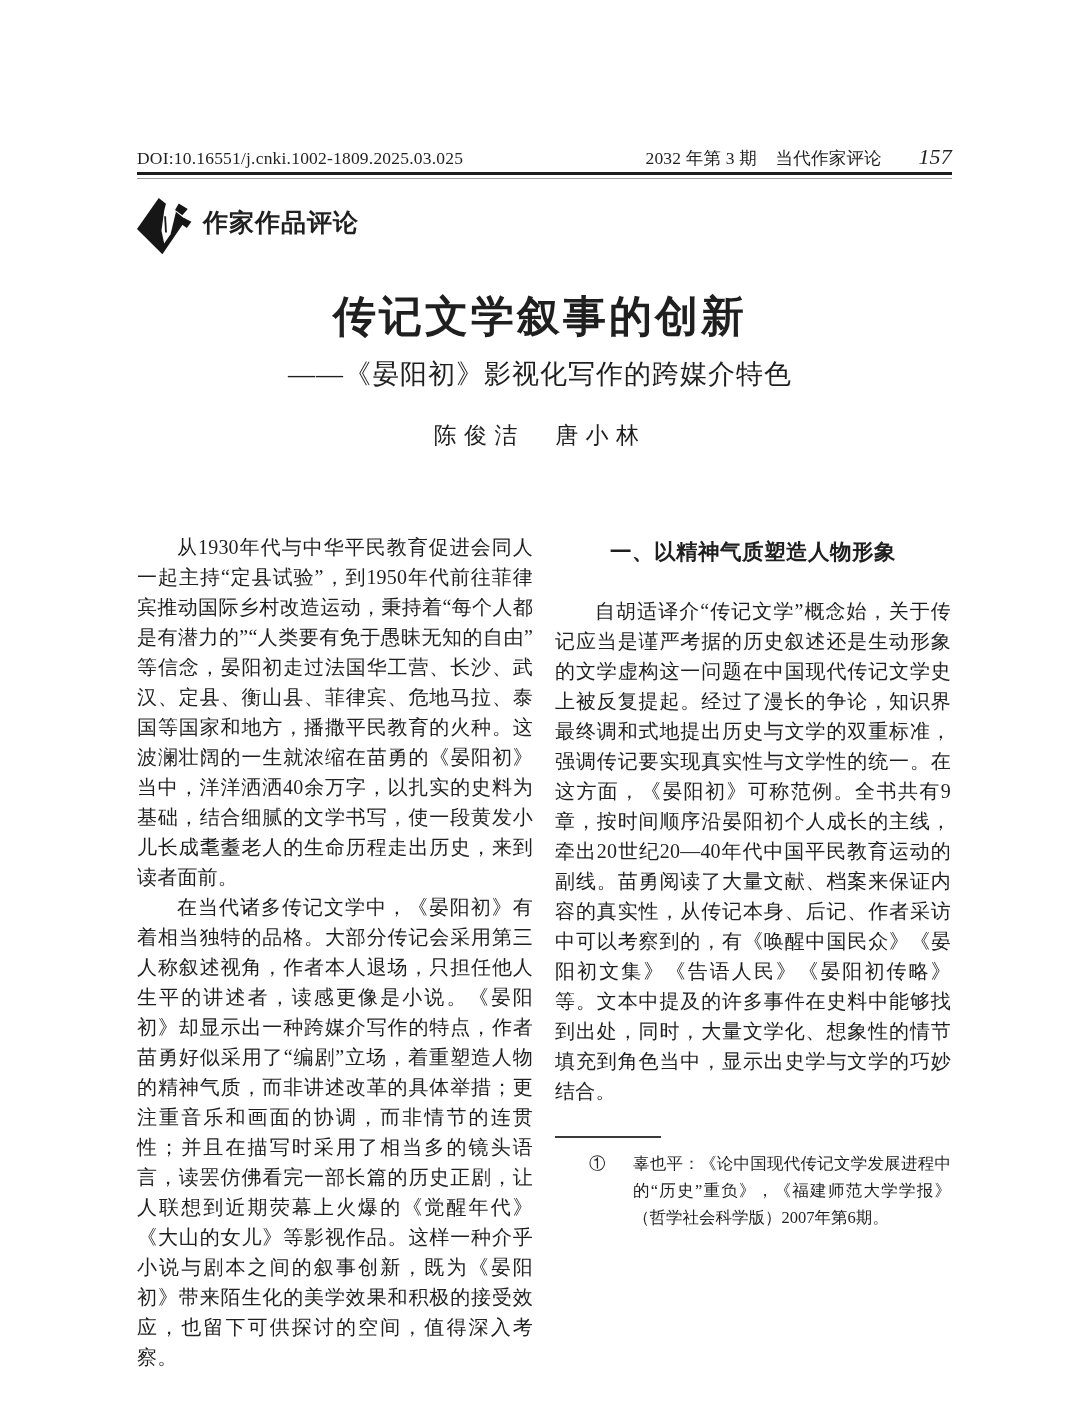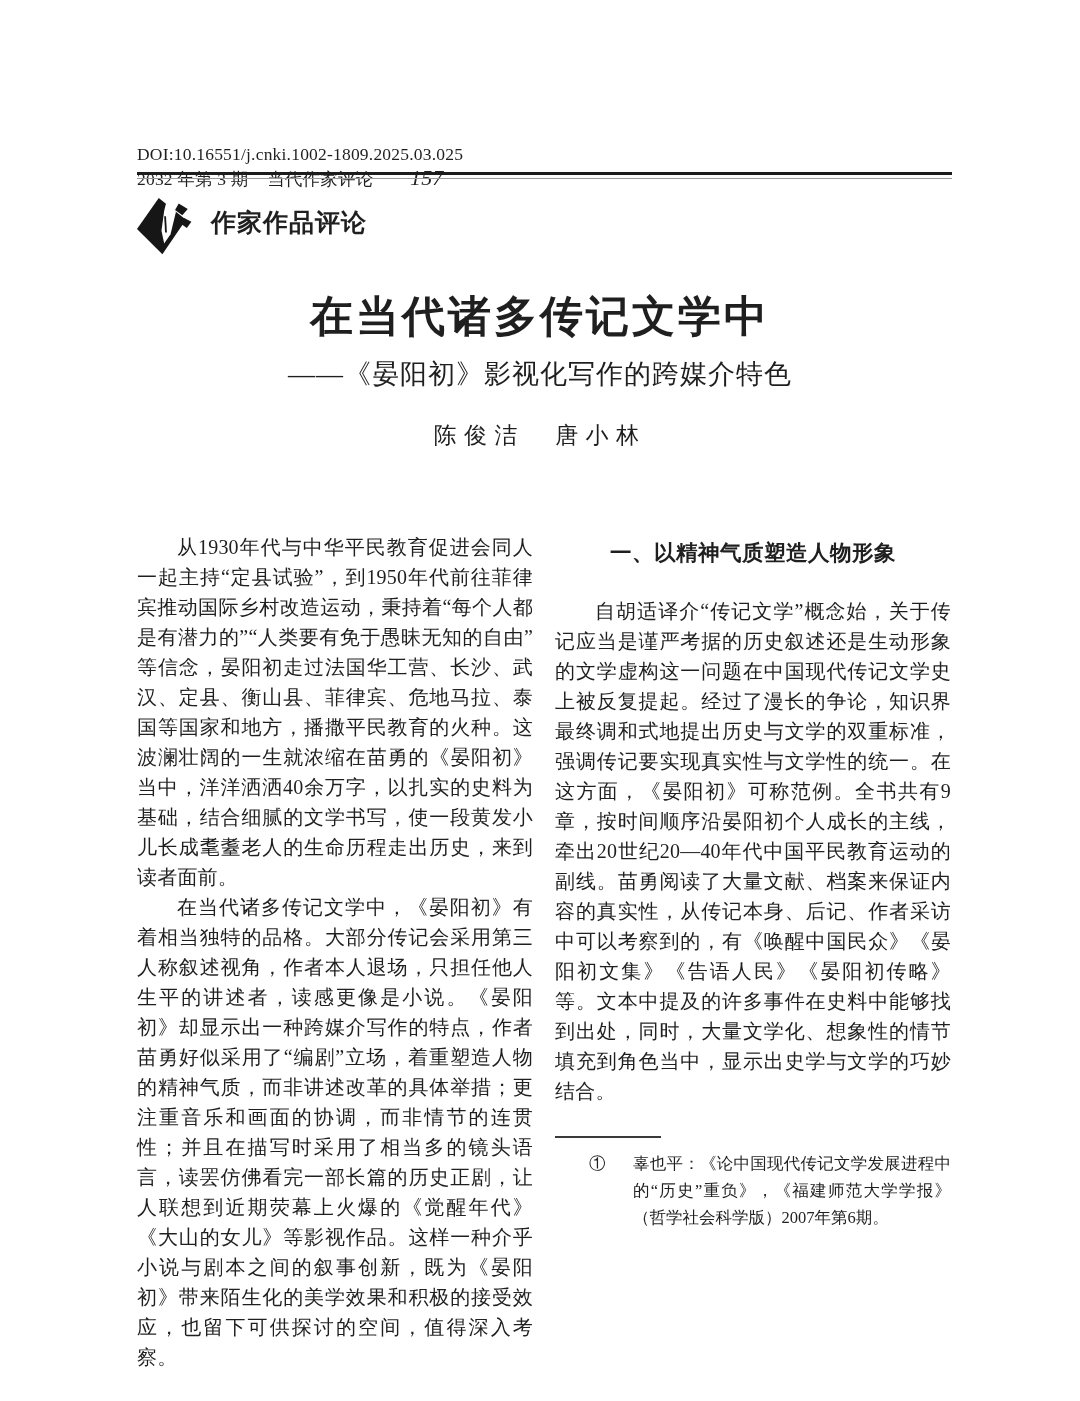--- a/index.html
+++ b/index.html
@@ -16,21 +16,20 @@
 
   
   .page-header {
     position: absolute;
     left: 137px; right: 128px; top: 144px;
     display: flex;
     justify-content: space-between;
     align-items: baseline;
     font-size: 17.5px;
     letter-spacing: 0.2px;
-    flex-direction: column;
   }
   .header-right span { display: inline-block; }
   .journal-name { margin-left: 14px; }
   .page-number  { margin-left: 32px; font-style: italic; font-size: 22px; }
 
   .header-rule {
     position: absolute;
     left: 137px; right: 128px; top: 172px;
     height: 0;
     border-top: 3px solid #1c1c1c;
@@ -41,21 +40,21 @@
     left: 0; right: 0; top: 3px;
     border-top: 1px solid #9a9a9a;
   }
 
   
   .brand-row {
     position: absolute;
     left: 137px; top: 196px;
     display: flex;
     align-items: center;
-    gap: 16px;
+    gap: 8px;
   }
   .logo { width: 58px; height: 64px; display: inline-block; }
   .brand-label {
     font-family: "Liberation Sans", "DejaVu Sans", sans-serif;
     font-weight: bold;
     font-size: 25px;
     letter-spacing: 1px;
     transform: translateY(-6px);
   }
 
@@ -100,21 +99,21 @@
     text-indent: 2em;
     text-align: justify;
     font-size: 20px;
     line-height: 30px;
     letter-spacing: 0.2px;
   }
   .section-heading {
     margin: 0 0 28px 0;
     padding-top: 6px;
     text-align: center;
-    font-family: Liberation Serif, serif;
+    font-family: Liberation Mono, monospace;
     font-size: 21.5px;
     font-weight: bold;
     line-height: 30px;
     letter-spacing: 0.5px;
   }
 
   
   .footnote { margin-top: 30px; }
   .footnote-rule {
     width: 106px;
@@ -152,21 +151,21 @@
         <polygon points="24,2 54,26 28,64 0,36" fill="#161616"></polygon>
         <path d="M33,4 L43,17 L37,42 L30,52 L27,38 L30,16 Z" fill="#ffffff"></path>
         <path d="M31,22 L32,40" stroke="#161616" stroke-width="2" fill="none"></path>
         <polygon points="46,8 56,14 50,21 42,15" fill="#161616"></polygon>
         <polygon points="52,24 60,28 55,35 48,30" fill="#161616"></polygon>
       </svg>
     </span>
     <span class="brand-label">作家作品评论</span>
   </div>
 
-  <h1 class="title">在当代诸多传记文学中</h1>
+  <h1 class="title">传记文学叙事的创新</h1>
   <h2 class="subtitle">——《晏阳初》影视化写作的跨媒介特色</h2>
   <div class="authors">陈俊洁　唐小林</div>
 
   <main class="columns">
 
     <section class="col">
       <p>从1930年代与中华平民教育促进会同人一起主持“定县试验”，到1950年代前往菲律宾推动国际乡村改造运动，秉持着“每个人都是有潜力的”“人类要有免于愚昧无知的自由”等信念，晏阳初走过法国华工营、长沙、武汉、定县、衡山县、菲律宾、危地马拉、泰国等国家和地方，播撒平民教育的火种。这波澜壮阔的一生就浓缩在苗勇的《晏阳初》当中，洋洋洒洒40余万字，以扎实的史料为基础，结合细腻的文学书写，使一段黄发小儿长成耄耋老人的生命历程走出历史，来到读者面前。</p>
       <p>在当代诸多传记文学中，《晏阳初》有着相当独特的品格。大部分传记会采用第三人称叙述视角，作者本人退场，只担任他人生平的讲述者，读感更像是小说。《晏阳初》却显示出一种跨媒介写作的特点，作者苗勇好似采用了“编剧”立场，着重塑造人物的精神气质，而非讲述改革的具体举措；更注重音乐和画面的协调，而非情节的连贯性；并且在描写时采用了相当多的镜头语言，读罢仿佛看完一部长篇的历史正剧，让人联想到近期荧幕上火爆的《觉醒年代》《大山的女儿》等影视作品。这样一种介乎小说与剧本之间的叙事创新，既为《晏阳初》带来陌生化的美学效果和积极的接受效应，也留下可供探讨的空间，值得深入考察。</p>
     </section>
 

